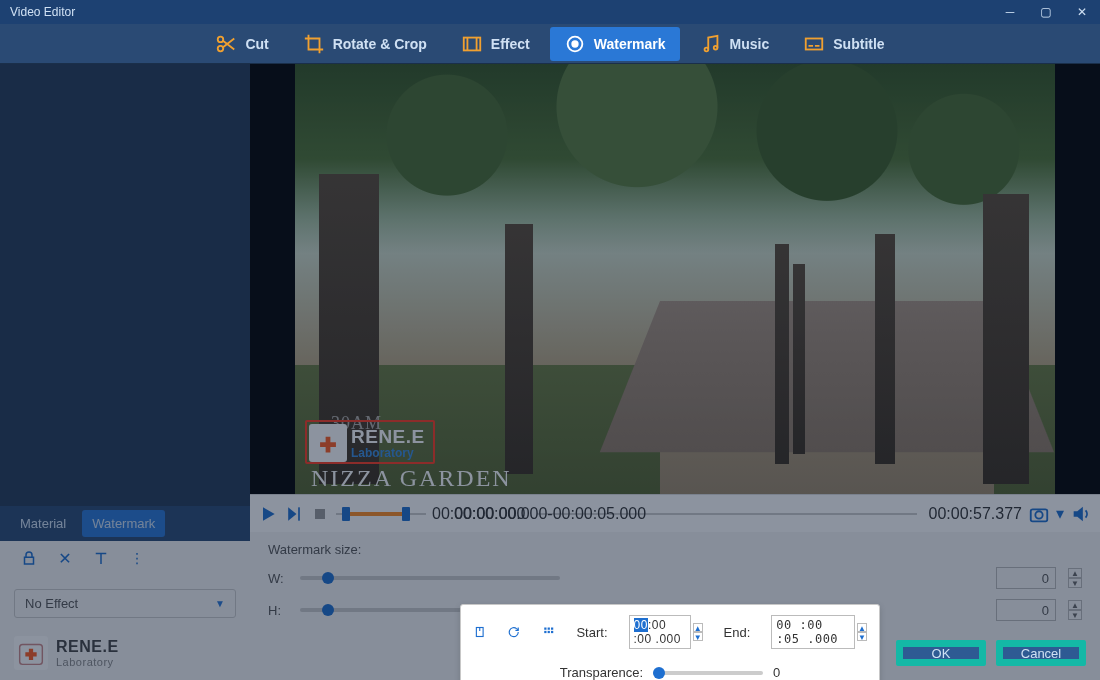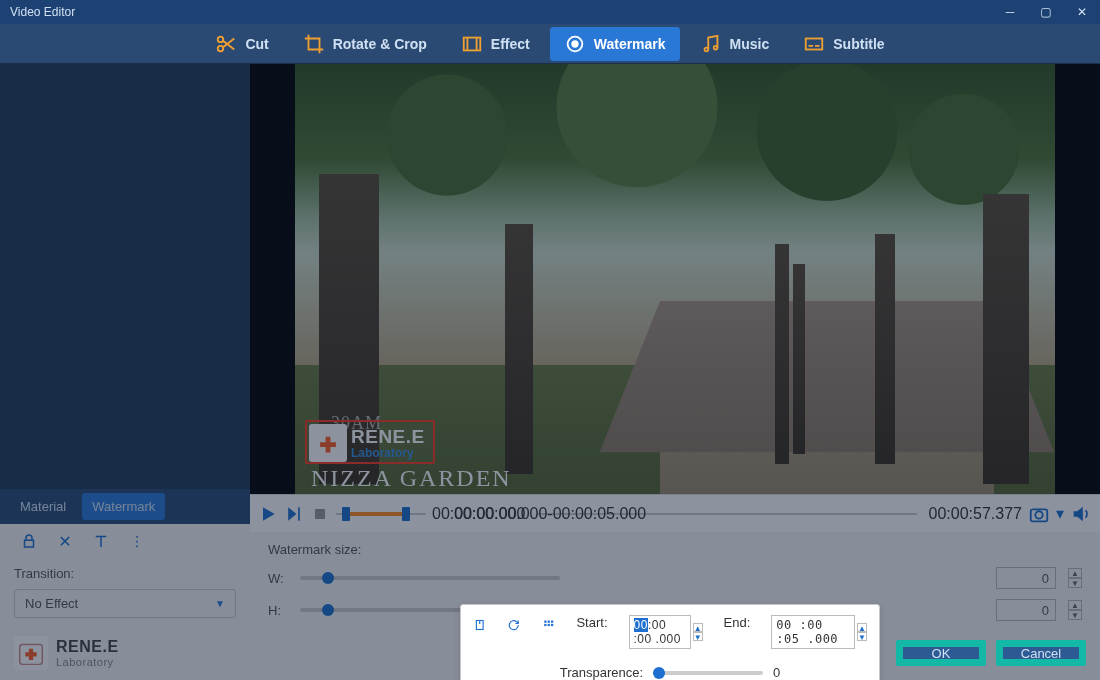--- a/index.html
+++ b/index.html
@@ -77,21 +77,21 @@
 .timeline .track { position:absolute; left:0; right:0; top:6px; height:2px; background:#ccc; }
 .timeline .sel { position:absolute; left:10px; width:60px; top:5px; height:4px; background:#ff8a1e; }
 .timeline .handle { position:absolute; top:0; width:8px; height:14px; background:#1e6fd0; border-radius:1px; }
 .timeline .h1 { left:6px; } .timeline .h2 { left:66px; }
 
 .timeline-full { position: relative; flex:1; height: 14px; margin: 0 6px; }
 .timeline-full .track { position:absolute; left:0; right:0; top:6px; height:2px; background:#ccc; }
 
 
 .popup { position: absolute; left: 460px; top: 540px; width: 420px; background: #fff; border: 1px solid #c7c7c7; border-radius: 3px; padding: 10px 12px 8px; box-shadow: 0 2px 6px rgba(0,0,0,.15); font-size: 13px; color: #333; }
-.popup-row1 { display:flex; align-items:flex-start; gap:21px; }
+.popup-row1 { display:flex; align-items:center; gap:21px; }
 .popup-row1 .pi { width:20px; height:20px; color:#1e6fd0; display:flex; align-items:center; justify-content:center; }
 .time-field { display: inline-flex; align-items: center; gap: 2px; }
 .time-field .box { border:1px solid #bbb; padding:2px 4px; font-family: monospace; font-size:12px; letter-spacing: .5px; }
 .time-field .sel-seg { background:#1e6fd0; color:#fff; }
 .time-field .spin { width:14px; display:flex; flex-direction:column; }
 .time-field .spin span { height:9px; font-size:8px; text-align:center; color:#1e6fd0; line-height:9px; border:1px solid #bbb; }
 .popup-row2 { display:flex; align-items:center; justify-content:center; gap:10px; margin-top:16px; }
 .trans-slider { width: 110px; height: 4px; background:#ccc; border-radius:2px; position:relative; }
 .trans-slider .knob { position:absolute; left:0; top:-4px; width:12px; height:12px; background:#1e6fd0; border-radius:50%; }
 
@@ -217,21 +217,20 @@
           </div>
         <div class="ico" style="color:#1e6fd0;font-size:16px;">✕</div>
         <div class="ico">
             <svg viewBox="0 0 24 24">
               <path d="M5 6h14M12 6v14" stroke="#1e6fd0" stroke-width="2" fill="none"></path>
             </svg>
           </div>
         <div class="ico" style="font-size:14px;color:#1e6fd0;">⋮</div>
       </div>
       <div class="left-settings">
-        <div class="transition-label">Transition:</div>
         <div class="no-effect">
           <span>No Effect</span>
           <span class="chev">▼</span>
         </div>
       </div>
       <div class="footer-logo">
         <div class="wm-logo" style="width:34px;height:34px;">
           <svg viewBox="0 0 24 24">
               <rect x="4" y="6" width="16" height="14" rx="2" fill="#fff" stroke="#c88" stroke-width="1"></rect>
               <path d="M12 9v8M8 13h8" stroke="#ff5a1e" stroke-width="3"></path>

